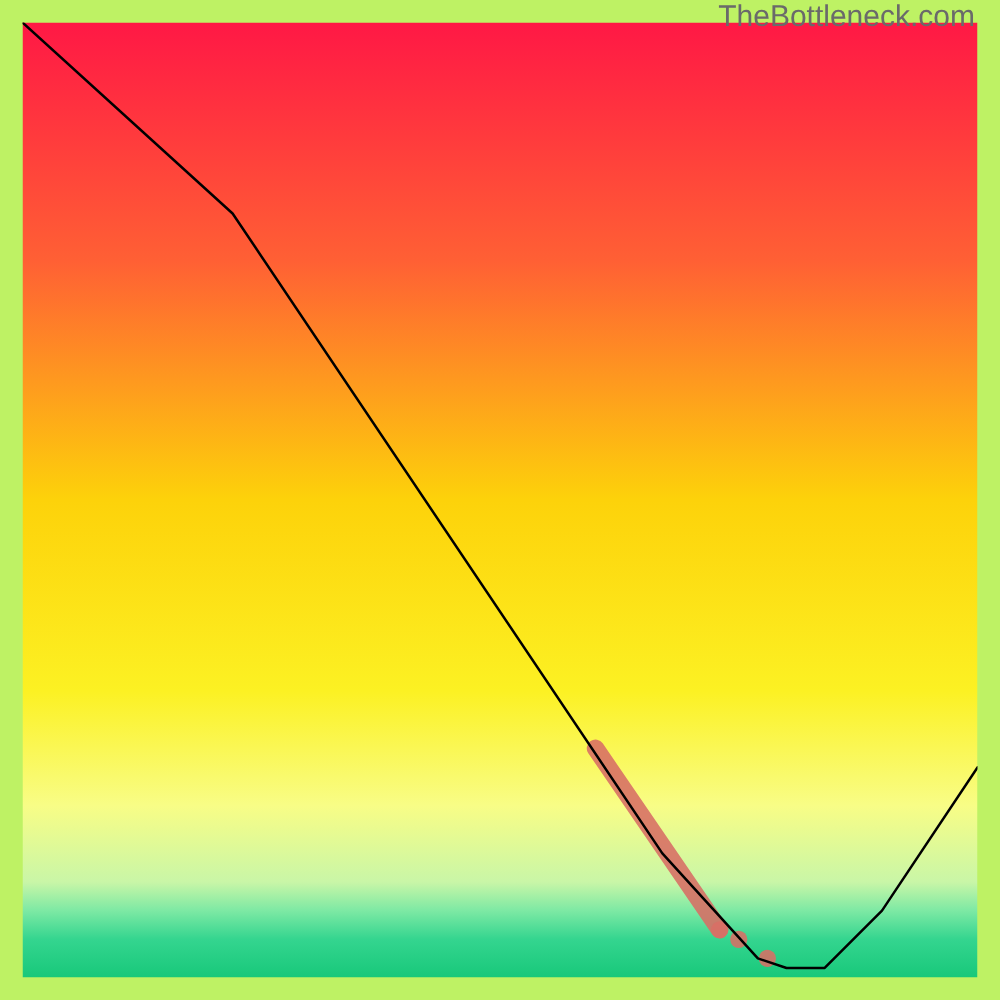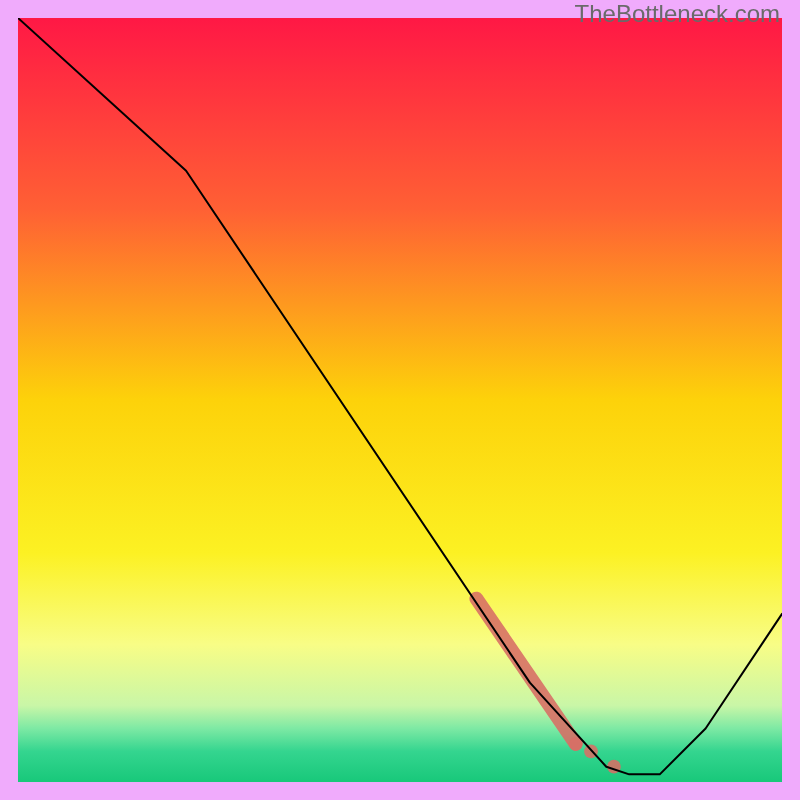--- a/index.html
+++ b/index.html
@@ -7,21 +7,21 @@
     padding: 0;
     width: 800px;
     height: 800px;
     font-family: Arial, Helvetica, sans-serif;
     background: #000;
   }
   .chart-container {
     position: relative;
     width: 800px;
     height: 800px;
-    background: #f0abfc;
+    background: #bef264;
   }
   .plot-area {
     position: absolute;
     left: 18px;
     top: 18px;
     width: 764px;
     height: 764px;
   }
   .gradient-bg {
     position: absolute;

